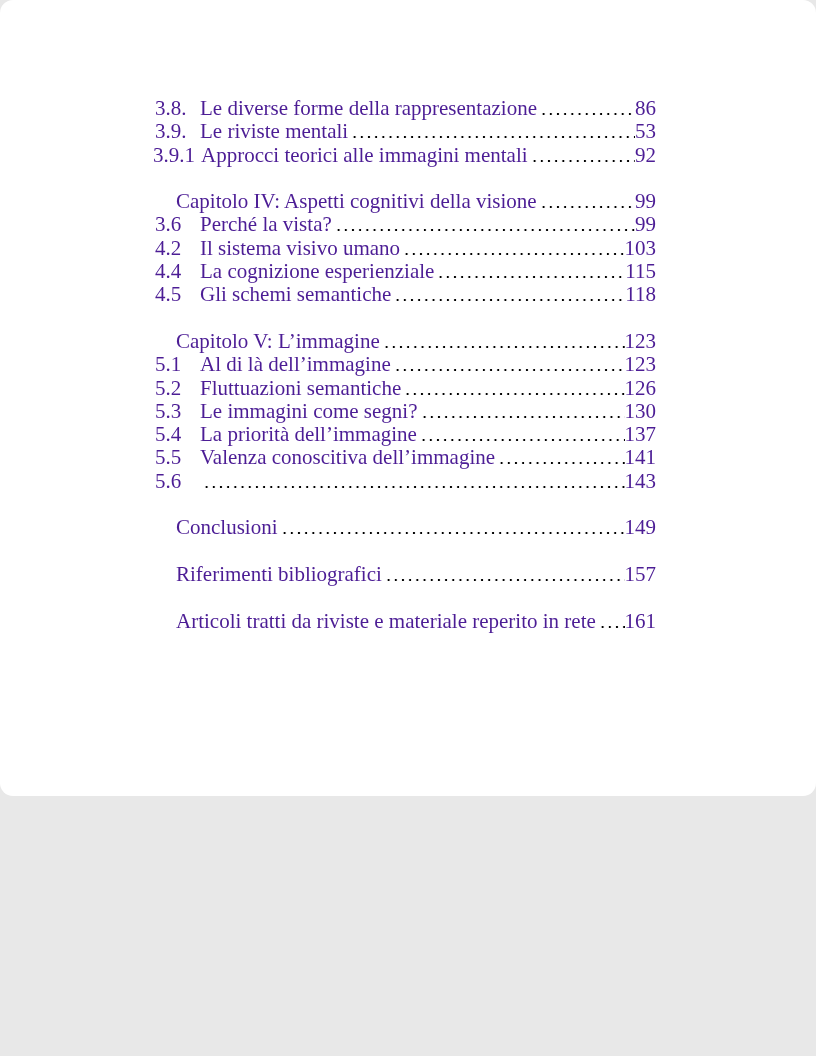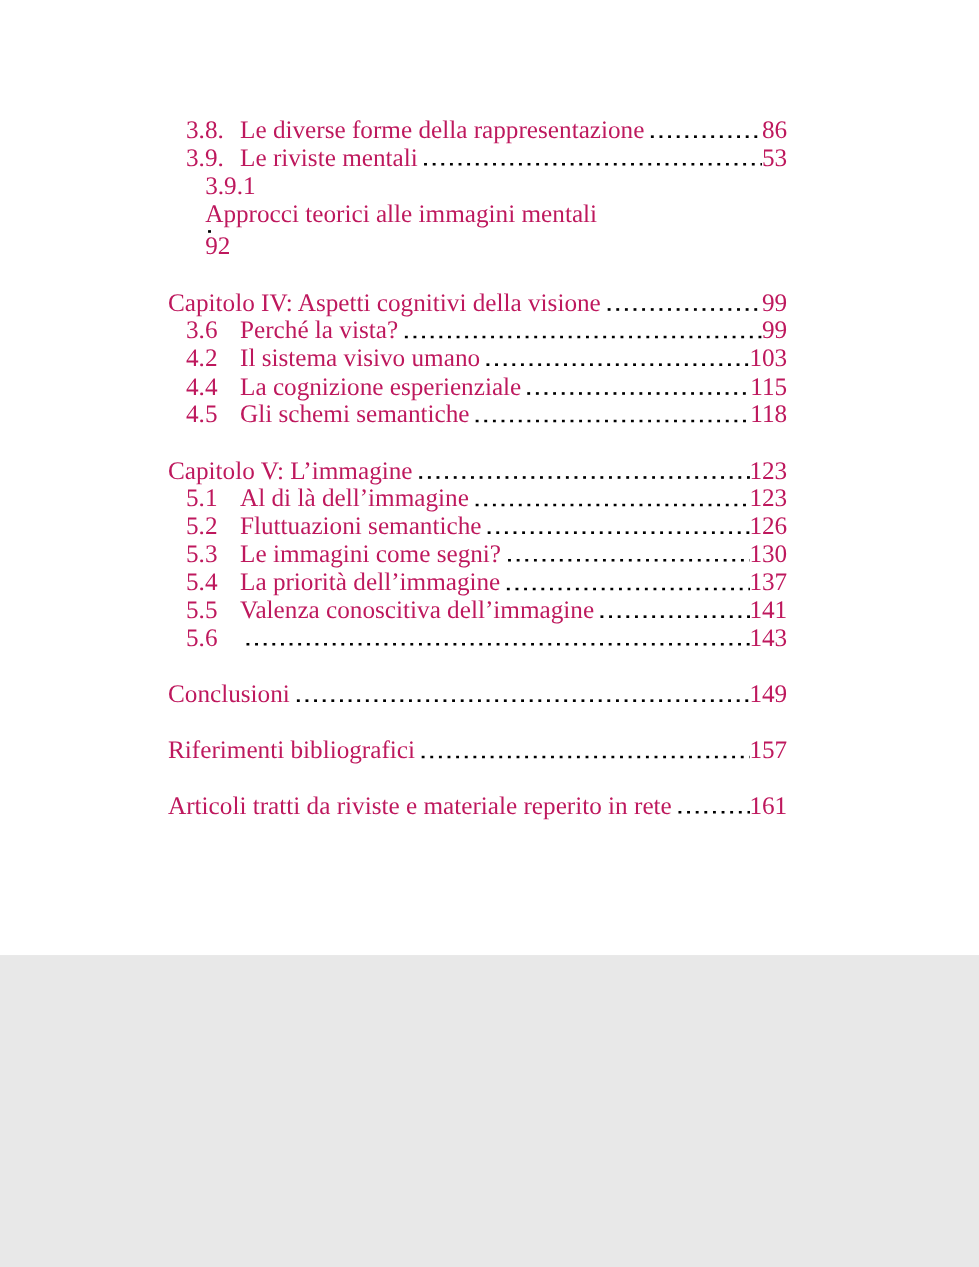--- a/index.html
+++ b/index.html
@@ -3,43 +3,44 @@
 <meta charset="utf-8">
 <style>
   html, body { margin: 0; padding: 0; background: #e8e8e8; }
   .page {
     position: relative;
     width: 816px;
     height: 796px;
     margin: 0 auto;
     background: #ffffff;
     font-family: "Liberation Serif", "DejaVu Serif", serif;
-    color: #be185d;
+    color: #4c1d95;
     overflow: hidden;
+    border-radius: 13px;
   }
   .toc {
     position: absolute;
     left: 140px;
     top: 97px;
     width: 516px;
     font-size: 21px;
     line-height: 23.3px;
   }
   .row {
     display: flex;
     align-items: baseline;
     white-space: nowrap;
   }
-  .row.chapter { margin-top: 23.3px; }
+  .row.chapter { margin-top: 23.3px; margin-left: 36px; }
   .row.section .num {
     margin-left: 15px;
     min-width: 45px;
     flex: 0 0 auto;
   }
-  .row.subsection { margin-left: 28px; flex-direction: column; }
+  .row.subsection { margin-left: 13px; }
   .row.subsection .num { margin-right: 6px; flex: 0 0 auto; }
   .title { flex: 0 0 auto; }
   .leader {
     flex: 1 1 auto;
     height: 4px;
     margin-left: 3px;
     background-image: radial-gradient(circle, #000000 1.25px, rgba(0,0,0,0) 1.45px);
     background-size: 7.2px 4px;
     background-position: 0 1px;
     background-repeat: repeat-x;

